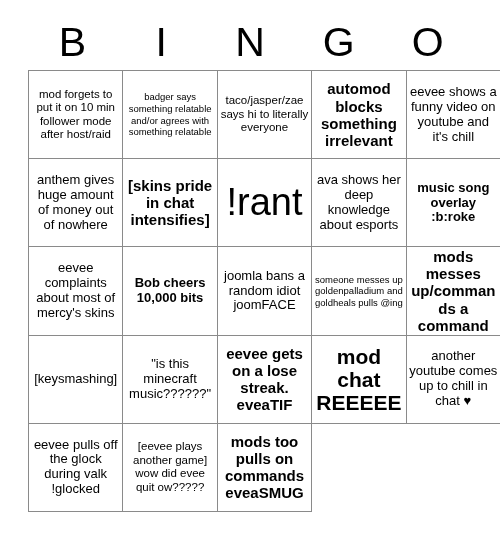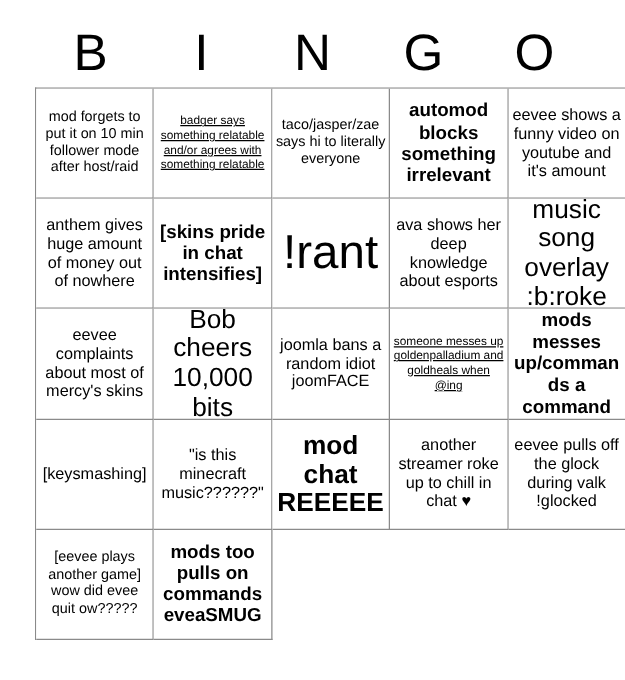--- a/index.html
+++ b/index.html
@@ -68,25 +68,25 @@
   }
   .cell span {
     display: block;
     width: 100%;
     line-height: 1.13;
     word-wrap: break-word;
     overflow-wrap: break-word;
     hyphens: none;
   }
   
-  .fs-xs  span { font-size: 9.5px;  line-height: 1.22; text-decoration: underline; }
+  .fs-xs  span { font-size: 9.5px;  line-height: 1.22; }
   .fs-s   span { font-size: 11.5px; line-height: 1.17; }
   .fs-m   span { font-size: 13px;   line-height: 1.15; }
   .fs-l   span { font-size: 15px;   line-height: 1.14; font-weight: bold; }
-  .fs-xl  span { font-size: 21px;   line-height: 1.12; }
+  .fs-xl  span { font-size: 13px;   line-height: 1.12; font-weight: bold; }
   .fs-xxl span { font-size: 21px;   line-height: 1.1; font-weight: bold;  }
   .fs-huge span { font-size: 38px;  line-height: 1.05; }
 </style>
 </head>
 <body>
 
 <div class="card">
 
   <div class="header-row">
     <div class="header-cell">B</div>
@@ -104,21 +104,21 @@
         <span>badger says something relatable and/or agrees with something relatable</span>
       </div>
     <div class="cell fs-s">
         <span>taco/jasper/zae says hi to literally everyone</span>
       </div>
     <div class="cell fs-l">
         <span>automod blocks something irrelevant</span>
       </div>
 
     <div class="cell fs-m">
-        <span>eevee shows a funny video on youtube and it's amount</span>
+        <span>eevee shows a funny video on youtube and it's chill</span>
       </div>
     <div class="cell fs-m">
         <span>anthem gives huge amount of money out of nowhere</span>
       </div>
     <div class="cell fs-l">
         <span>[skins pride in chat intensifies]</span>
       </div>
     <div class="cell fs-huge">
         <span>!rant</span>
       </div>
@@ -133,37 +133,40 @@
         <span>eevee complaints about most of mercy's skins</span>
       </div>
     <div class="cell fs-xl">
         <span>Bob cheers 10,000 bits</span>
       </div>
     <div class="cell fs-m">
         <span>joomla bans a random idiot joomFACE</span>
       </div>
 
     <div class="cell fs-xs">
-        <span>someone messes up goldenpalladium and goldheals when @ing</span>
+        <span>someone messes up goldenpalladium and goldheals pulls @ing</span>
       </div>
     <div class="cell fs-l">
         <span>mods messes up/commands a command</span>
       </div>
     <div class="cell fs-m">
         <span>[keysmashing]</span>
       </div>
     <div class="cell fs-m">
         <span>"is this minecraft music??????"</span>
       </div>
+    <div class="cell fs-l">
+        <span>eevee gets on a lose streak. eveaTIF</span>
+      </div>
 
     <div class="cell fs-xxl">
         <span>mod chat REEEEE</span>
       </div>
     <div class="cell fs-m">
-        <span>another streamer roke up to chill in chat ♥</span>
+        <span>another youtube comes up to chill in chat ♥</span>
       </div>
     <div class="cell fs-m">
         <span>eevee pulls off the glock during valk !glocked</span>
       </div>
     <div class="cell fs-s">
         <span>[eevee plays another game] wow did evee quit ow?????</span>
       </div>
     <div class="cell fs-l">
         <span>mods too pulls on commands eveaSMUG</span>
       </div>

